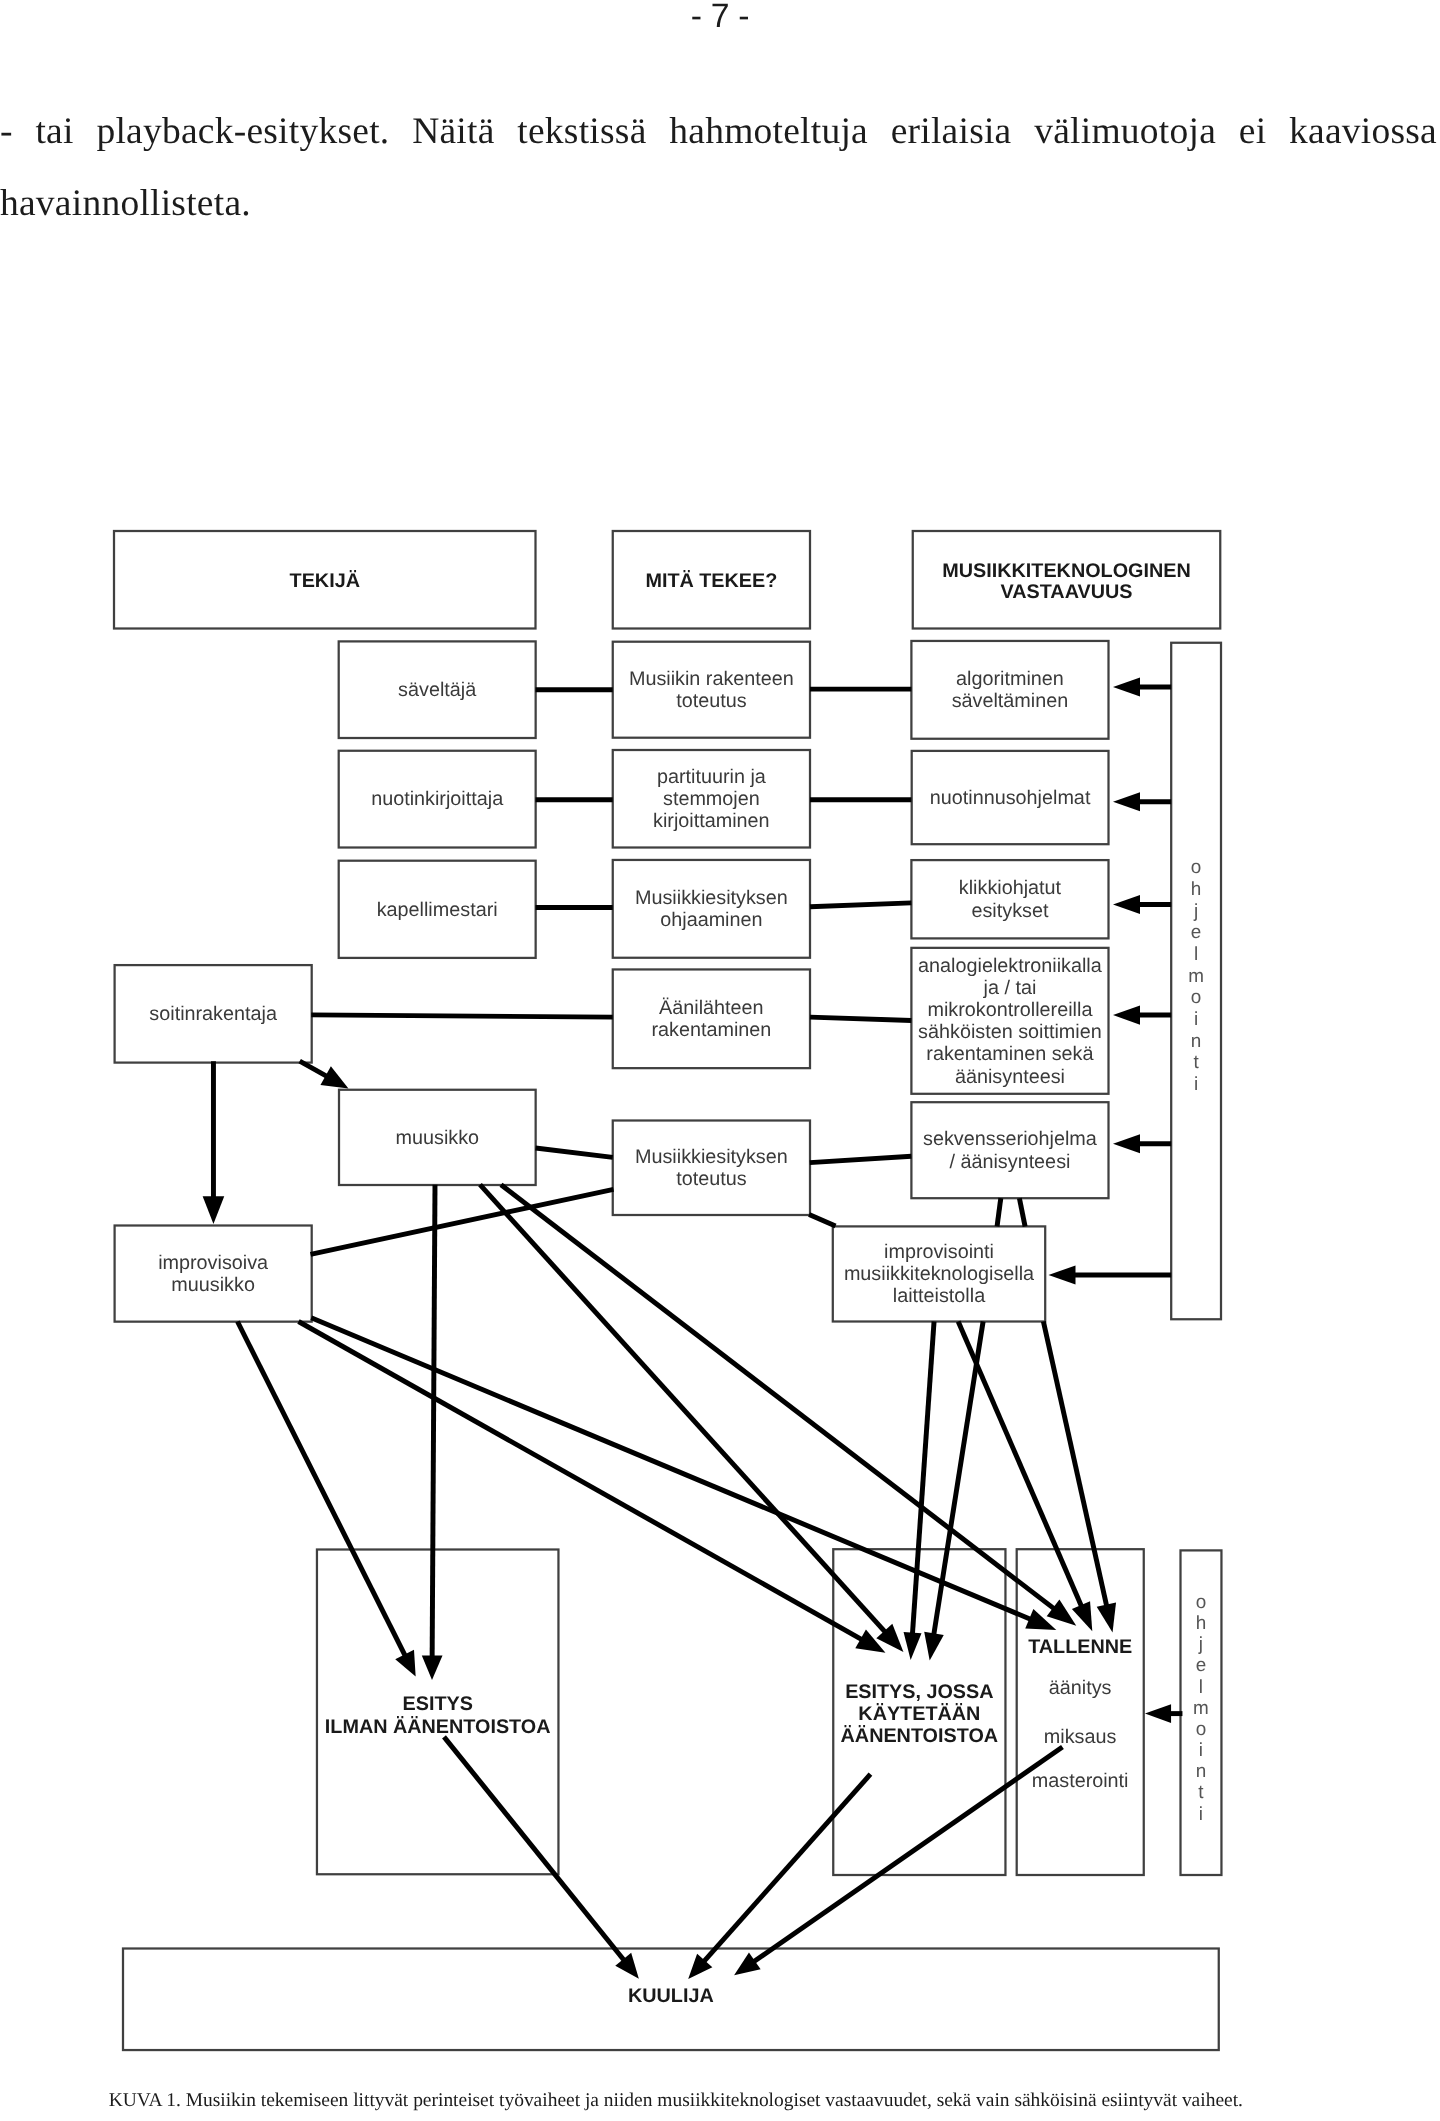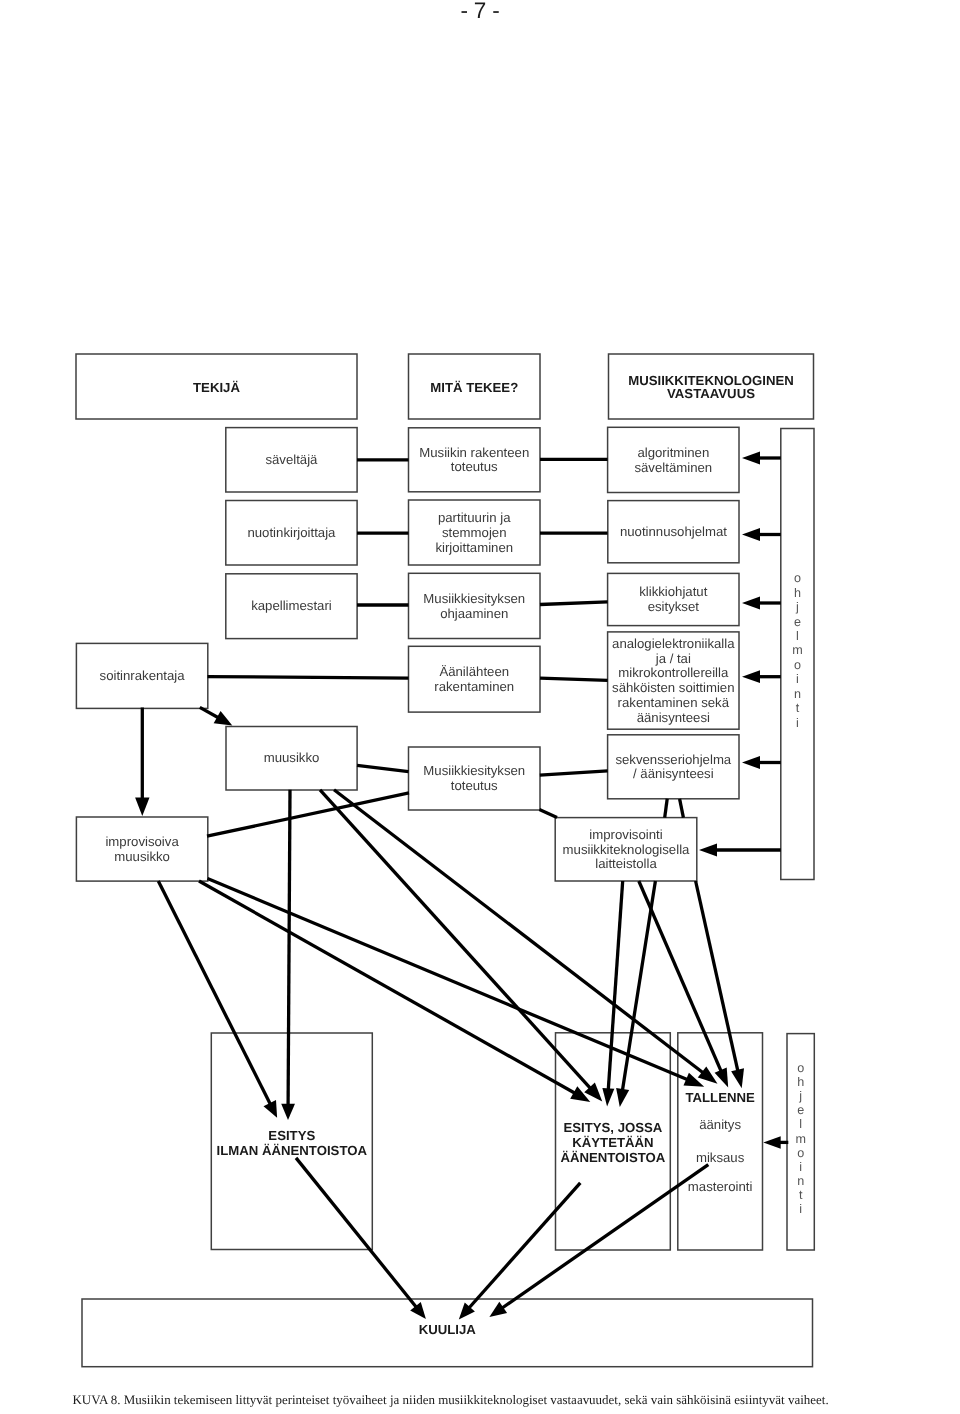--- a/index.html
+++ b/index.html
@@ -25,20 +25,21 @@
   .lnk{stroke:#000;stroke-width:3.3;fill:none;stroke-linecap:butt;}
   .ahead{fill:#000;stroke:none;}
 </style>
 </head>
 <body>
 <div id="page">
 
 <div class="page-number">- 7 -</div>
 
 <div class="body-text">
+  <p>- tai playback-esitykset. Näitä tekstissä hahmoteltuja erilaisia välimuotoja ei kaaviossa havainnollisteta.</p>
 </div>
 
 <svg width="960" height="1414" viewBox="0 0 960 1414">
       <rect class="bx" x="76.00" y="354.00" width="281.00" height="65.00"></rect>
       <rect class="bx" x="408.50" y="354.00" width="131.50" height="65.00"></rect>
       <rect class="bx" x="608.50" y="354.00" width="205.00" height="65.00"></rect>
       <rect class="bx" x="225.80" y="427.60" width="131.30" height="64.40"></rect>
       <rect class="bx" x="225.80" y="500.50" width="131.30" height="64.50"></rect>
       <rect class="bx" x="225.80" y="573.80" width="131.30" height="64.80"></rect>
       <rect class="bx" x="76.40" y="643.40" width="131.40" height="65.00"></rect>
@@ -228,15 +229,15 @@
       <text class="blbl" x="612.90" y="1131.70" text-anchor="middle">ESITYS, JOSSA</text>
       <text class="blbl" x="612.90" y="1146.60" text-anchor="middle">KÄYTETÄÄN</text>
       <text class="blbl" x="612.90" y="1161.50" text-anchor="middle">ÄÄNENTOISTOA</text>
       <text class="blbl" x="720.15" y="1101.70" text-anchor="middle">TALLENNE</text>
       <text class="blbl" x="447.25" y="1334.40" text-anchor="middle">KUULIJA</text>
       <text class="lbl" x="720.10" y="1129.30" text-anchor="middle">äänitys</text>
       <text class="lbl" x="720.10" y="1162.00" text-anchor="middle">miksaus</text>
       <text class="lbl" x="720.10" y="1191.30" text-anchor="middle">masterointi</text>
     </svg>
 
-<div class="caption">KUVA 8. Musiikin tekemiseen littyvät perinteiset työvaiheet ja niiden musiikkiteknologiset vastaavuudet, sekä vain sähköisinä esiintyvät vaiheet.</div>
+<div class="caption">KUVA 1. Musiikin tekemiseen littyvät perinteiset työvaiheet ja niiden musiikkiteknologiset vastaavuudet, sekä vain sähköisinä esiintyvät vaiheet.</div>
 
 </div>
 
 </body></html>

